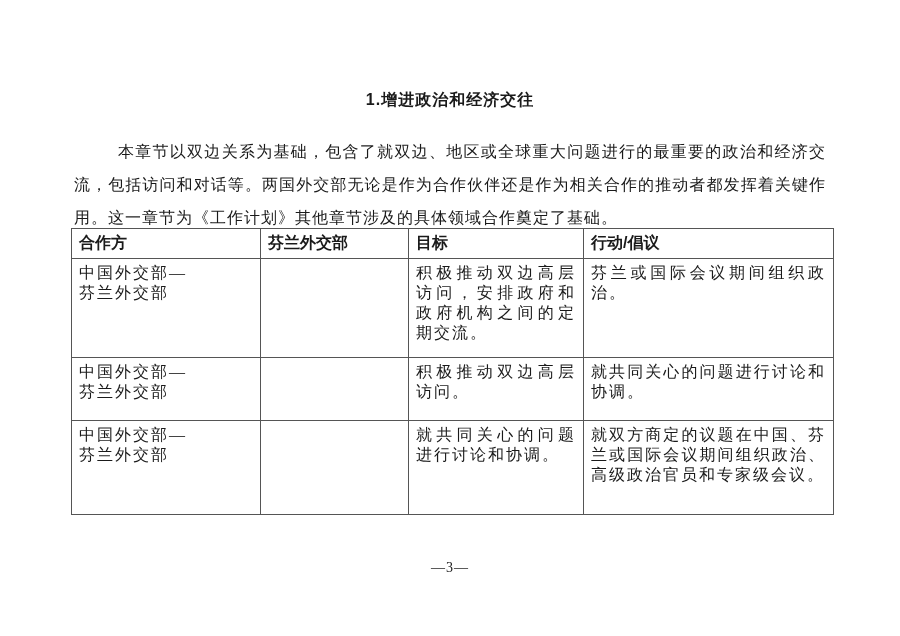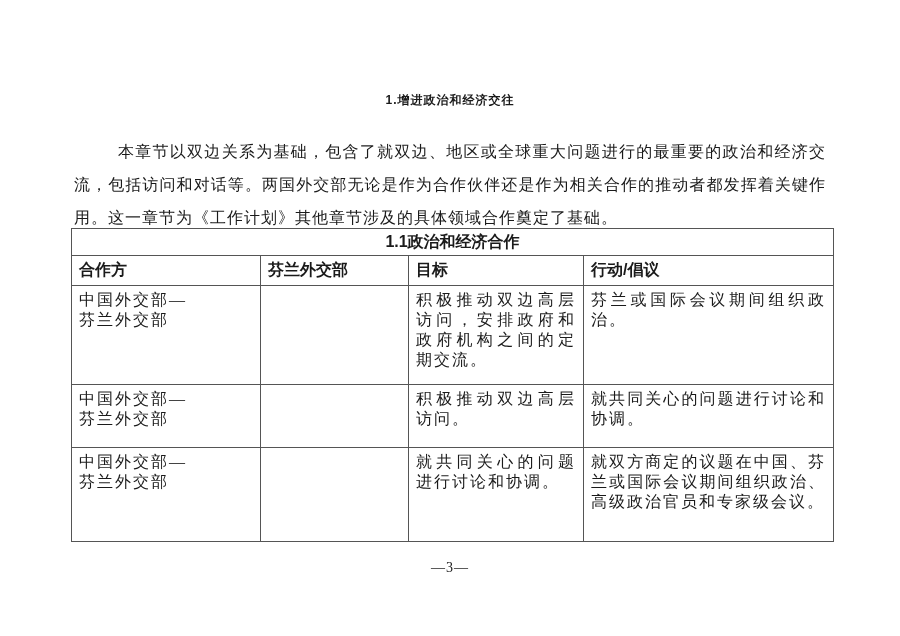--- a/index.html
+++ b/index.html
@@ -18,21 +18,21 @@
     overflow: hidden;
   }
   .doc-title {
     position: absolute;
     top: 86px;
     left: 0;
     width: 900px;
     text-align: center;
     font-family: "Liberation Sans", sans-serif;
     font-weight: bold;
-    font-size: 12px;
+    font-size: 16px;
     line-height: 28px;
     margin: 0;
     letter-spacing: 1px;
   }
   .intro {
     position: absolute;
     top: 123px;
     left: 62px;
     width: 752px;
     font-size: 16px;
@@ -110,23 +110,20 @@
   <p class="intro">本章节以双边关系为基础，包含了就双边、地区或全球重大问题进行的最重要的政治和经济交流，包括访问和对话等。两国外交部无论是作为合作伙伴还是作为相关合作的推动者都发挥着关键作用。这一章节为《工作计划》其他章节涉及的具体领域合作奠定了基础。</p>
 
   <table class="coop">
     <colgroup>
       <col style="width:189px">
       <col style="width:148px">
       <col style="width:175px">
       <col style="width:250px">
     </colgroup>
     <tbody>
-      <tr class="caption-row">
-        <td colspan="4">1.1政治和经济合作</td>
-      </tr>
       <tr class="header-row">
         <th>合作方</th>
         <th>芬兰外交部</th>
         <th>目标</th>
         <th>行动/倡议</th>
       </tr>
       <tr class="body-row row-1">
         <td class="cell-party">中国外交部—
 芬兰外交部</td>
         <td class="cell-framework"></td>

